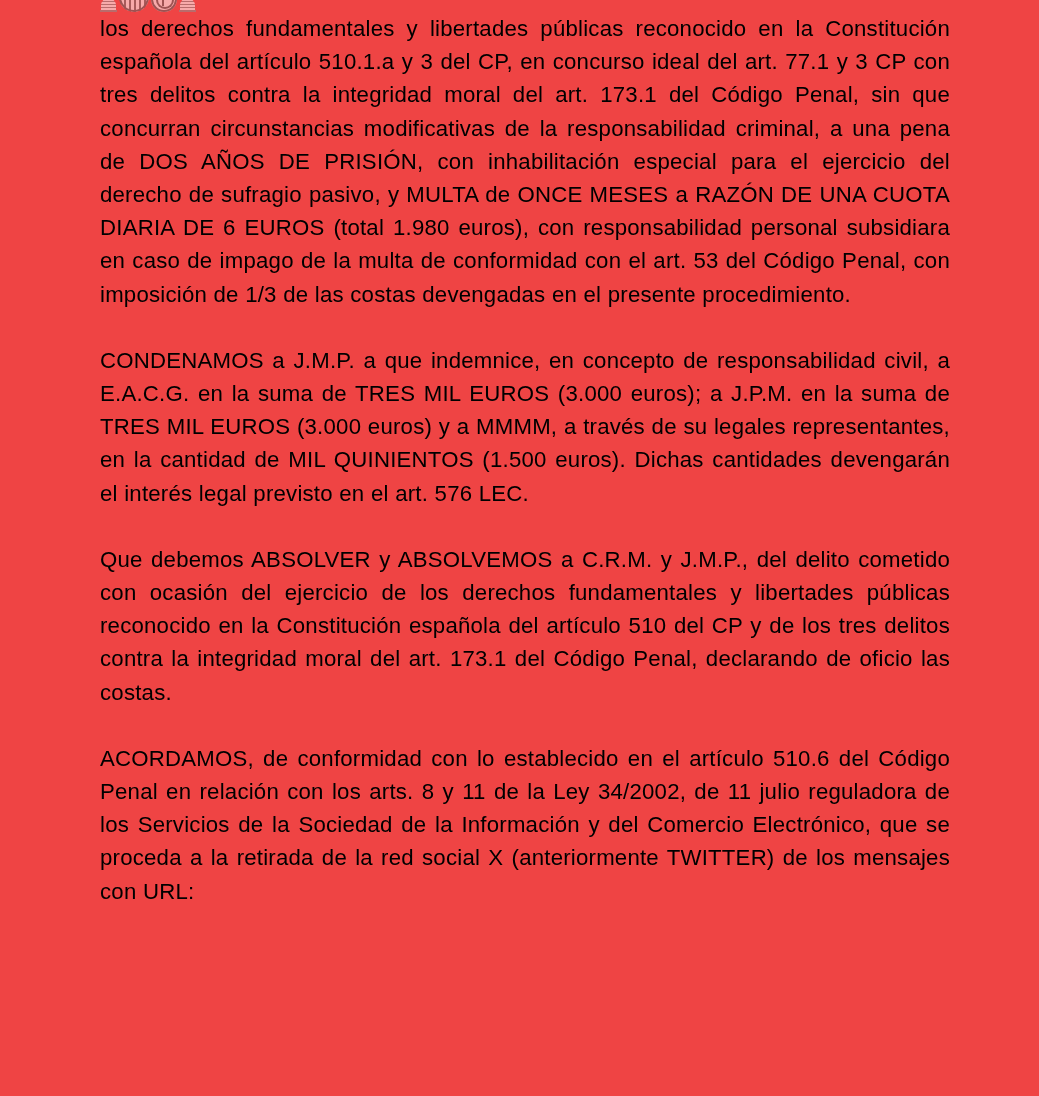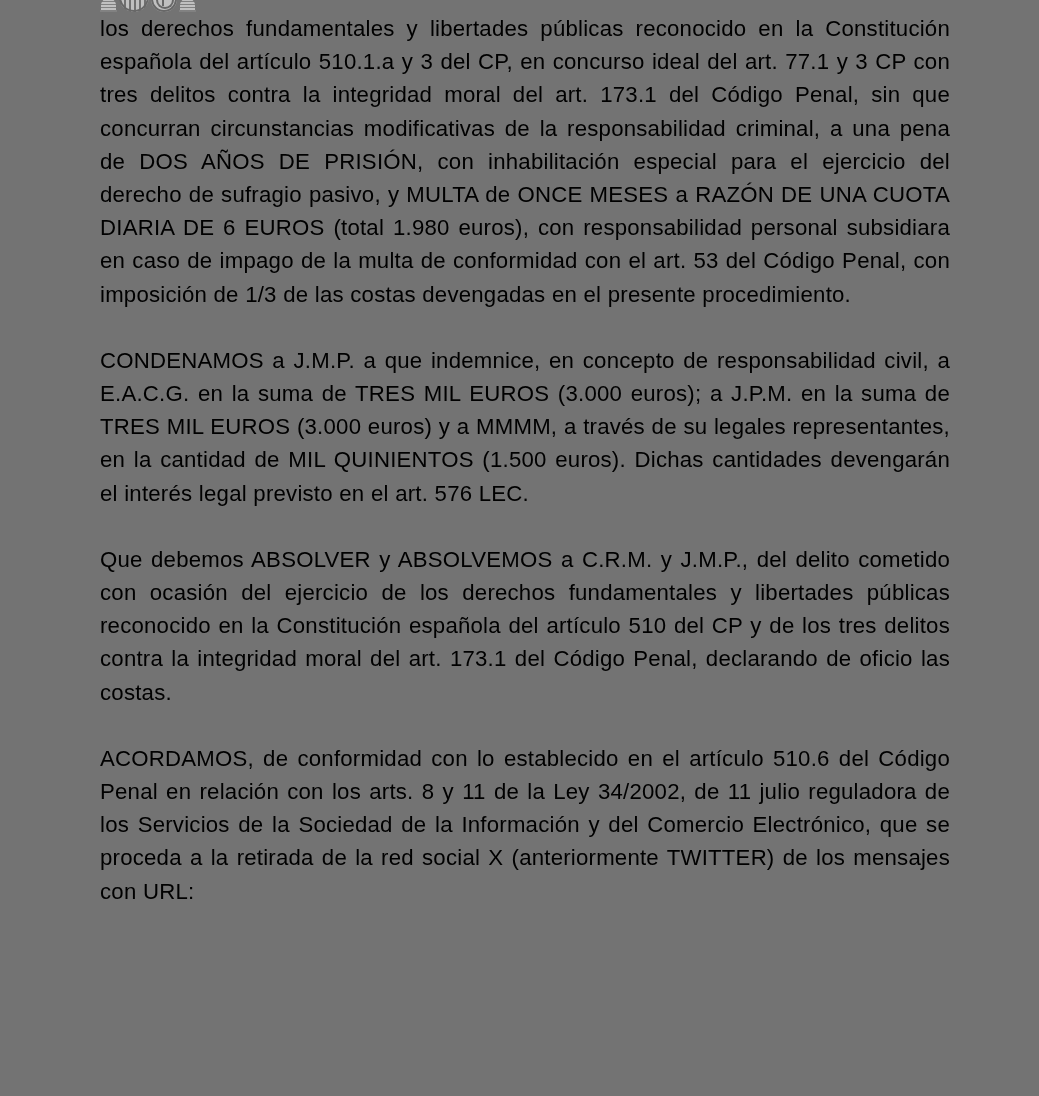--- a/index.html
+++ b/index.html
@@ -15,21 +15,21 @@
     overflow: hidden;
     font-family: "Liberation Sans", "DejaVu Sans", sans-serif;
     color: #000000;
     -webkit-font-smoothing: antialiased;
   }
 
   
   #document-page {
     position: absolute;
     inset: 0;
-    background: #737373;
+    background: #ef4444;
   }
 
   
   #seal-band {
     position: absolute;
     left: 0;
     top: 0;
     width: 1039px;
     height: 16px;
     overflow: hidden;

